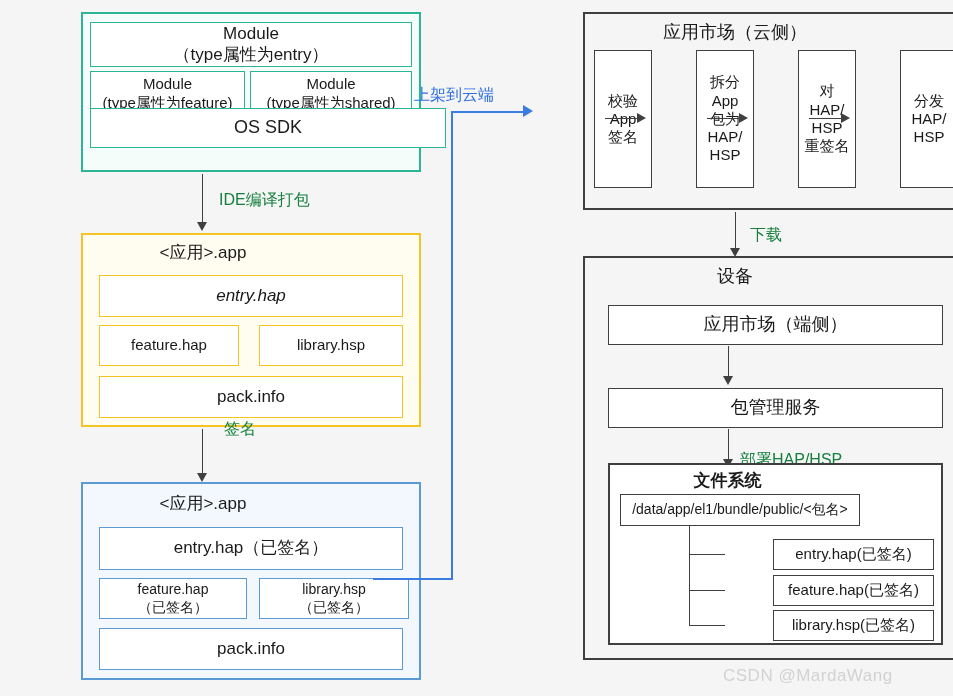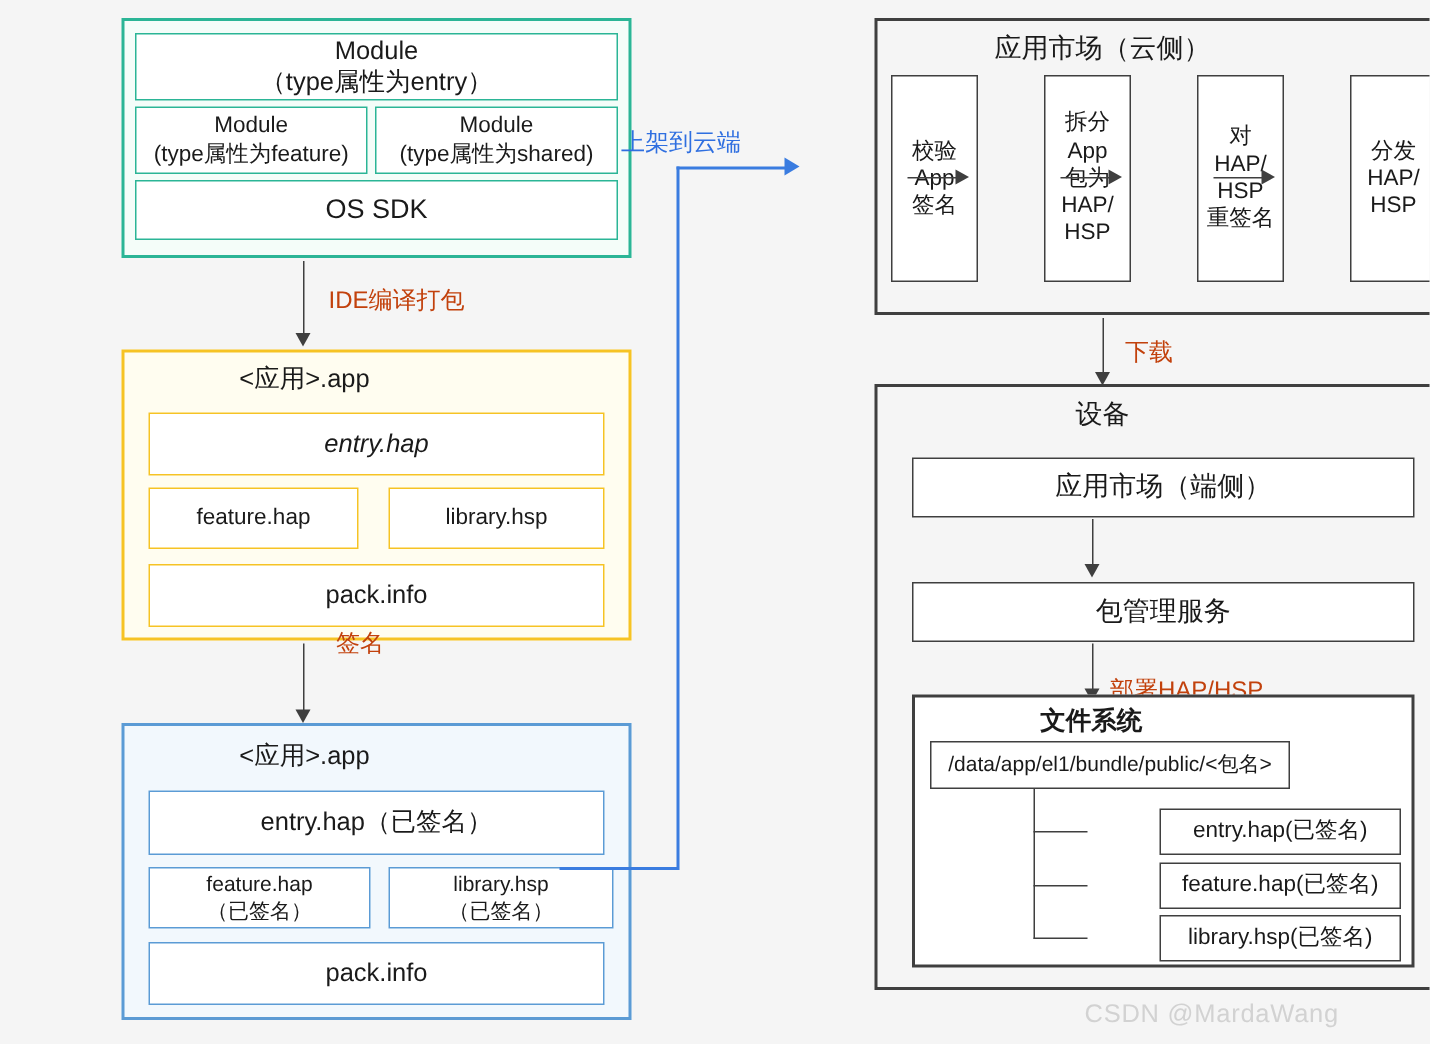--- a/index.html
+++ b/index.html
@@ -103,21 +103,21 @@
   .arrow-right {
     position: absolute;
     width: 0; height: 0;
     border-top: 5px solid transparent;
     border-bottom: 5px solid transparent;
     border-left: 9px solid #3f3f3f;
   }
   .arrow-label {
     position: absolute;
     white-space: nowrap;
-    color: #c2410c;
+    color: #15803d;
   }
 
   
   .bline-v { position: absolute; width: 0; border-left: 2px solid #3a7ce0; }
   .bline-h { position: absolute; height: 0; border-top: 2px solid #3a7ce0; }
   .barrow-right {
     position: absolute;
     width: 0; height: 0;
     border-top: 6px solid transparent;
     border-bottom: 6px solid transparent;
@@ -157,21 +157,21 @@
 
   <div class="box cell-green t17" style="left:42px; top:22px; width:322px; height:45px;">Module
 （type属性为entry）</div>
 
   <div class="box cell-green t15" style="left:42px; top:71px; width:155px; height:45px;">Module
 (type属性为feature)</div>
 
   <div class="box cell-green t15" style="left:202px; top:71px; width:162px; height:45px;">Module
 (type属性为shared)</div>
 
-  <div class="box cell-green t18" style="left:42px; top:120px; width:322px; height:40px;">OS SDK</div>
+  <div class="box cell-green t18" style="left:42px; top:108px; width:356px; height:40px;">OS SDK</div>
 
   <div class="vline" style="left:202px; top:174px; height:50px;"></div>
   <div class="arrow-down" style="left:197px; top:222px;"></div>
   <div class="arrow-label t16" style="left:219px; top:190px;">IDE编译打包</div>
 
   <div class="box panel-yellow" style="left:33px; top:233px; width:340px; height:194px;"></div>
 
   <div class="panel-title t17" style="left:33px; top:241px; width:340px;">&lt;应用&gt;.app</div>
 
   <div class="box cell-yellow t17" style="left:51px; top:275px; width:304px; height:42px;font-style:italic;">entry.hap</div>

